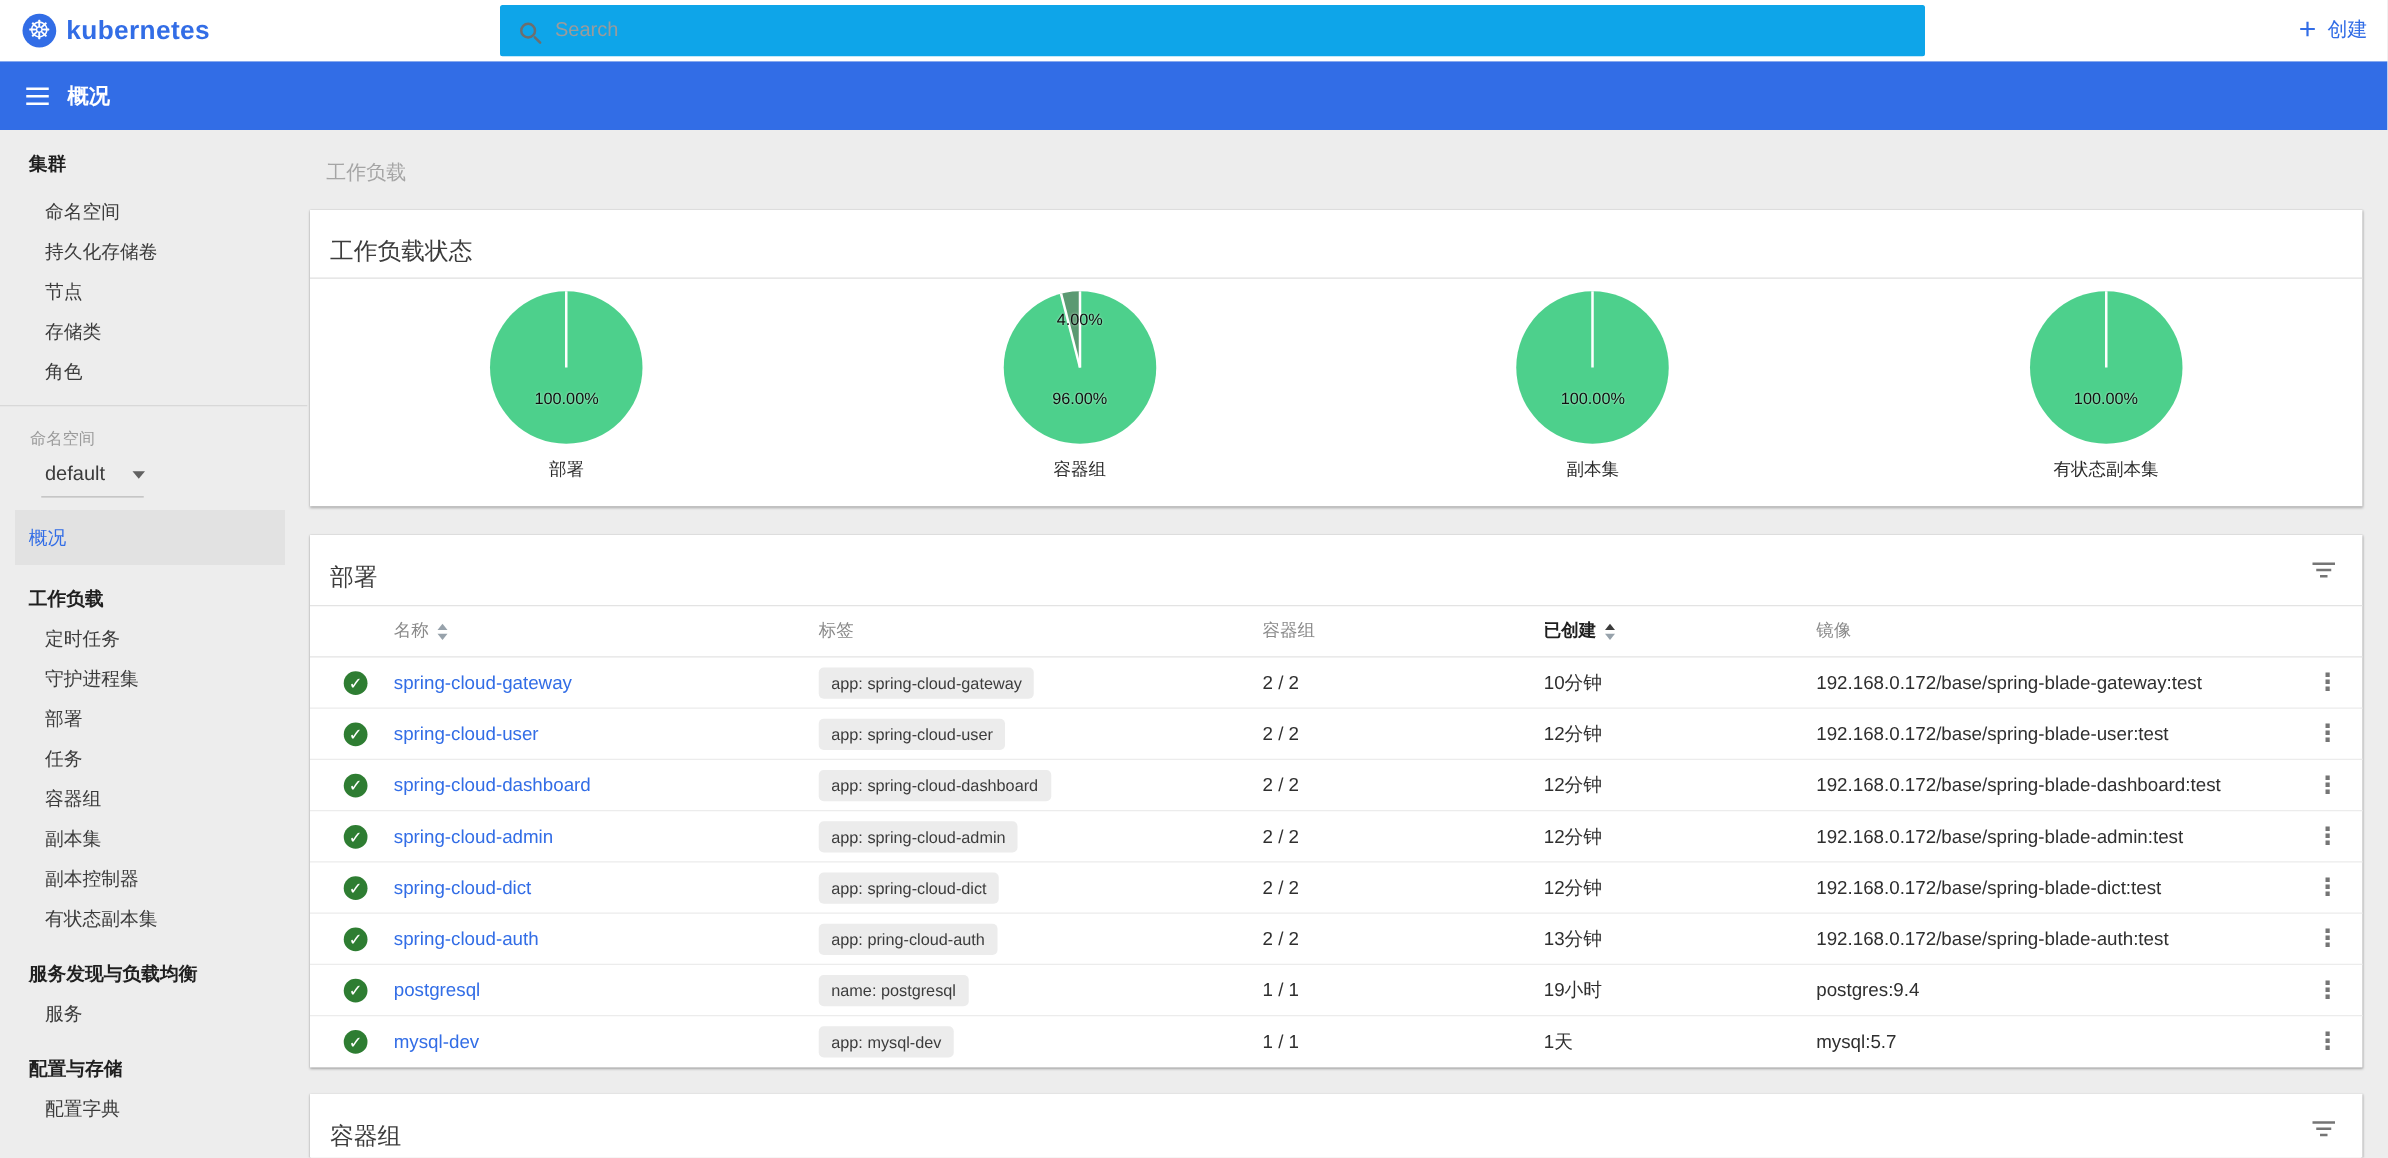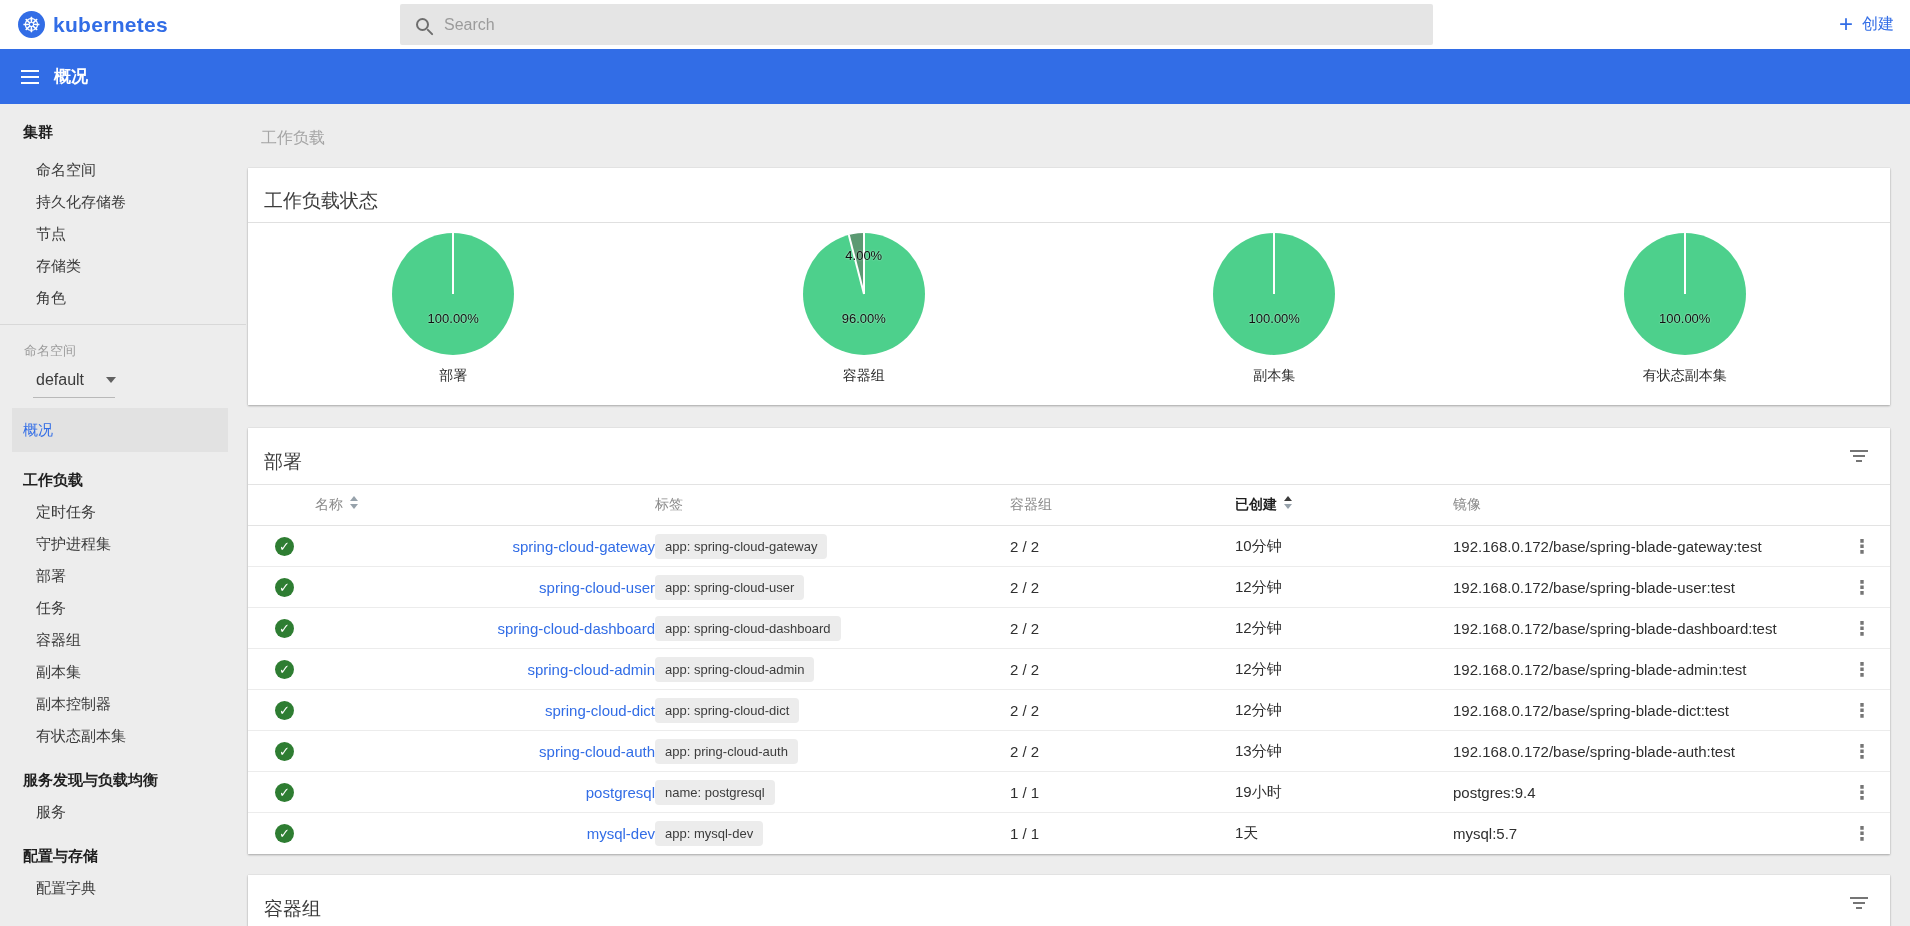--- a/index.html
+++ b/index.html
@@ -5,21 +5,21 @@
   * { box-sizing: border-box; margin: 0; padding: 0; }
   html,body { width:1910px; height:926px; overflow:hidden; }
   body { background:#ededed; font-family:"Liberation Sans","DejaVu Sans",sans-serif; position:relative; }
 
   
   .topbar { position:absolute; top:0; left:0; width:1910px; height:49px; background:#fff; z-index:5; }
   .logo-badge { position:absolute; left:18px; top:11px; width:27px; height:27px; border-radius:50%;
     background:#326de6; color:#fff; display:flex; align-items:center; justify-content:center; font-size:21px; line-height:1; }
   .brand { position:absolute; left:53px; top:0; height:49px; display:flex; align-items:center;
     font-size:21px; font-weight:bold; color:#326de6; letter-spacing:.3px; }
-  .searchbar { position:absolute; left:400px; top:4px; width:1033px; height:41px; background:#e5e5e5;
+  .searchbar { position:absolute; left:400px; top:4px; width:1140px; height:41px; background:#0ea5e9;
     border-radius:2px; display:flex; align-items:center; }
   .search-icon { width:13px; height:13px; border:2px solid #6e6e6e; border-radius:50%; position:relative; margin-left:16px; flex:none; }
   .search-icon::after { content:''; position:absolute; width:8px; height:2px; background:#6e6e6e;
     transform:rotate(45deg); right:-7px; bottom:-4px; border-radius:1px; }
   .searchbar input { border:none; background:transparent; outline:none; font-size:16px; color:#444;
     margin-left:15px; width:960px; font-family:inherit; }
   .searchbar input::placeholder { color:#9b9b9b; }
   .create-btn { position:absolute; right:16px; top:0; height:49px; display:flex; align-items:center;
     gap:9px; color:#326de6; font-size:16px; cursor:pointer; }
   .plus-icon { font-size:24px; font-weight:400; line-height:1; margin-top:-2px; }
@@ -67,34 +67,34 @@
   .pie-pct { position:absolute; left:0; width:100%; text-align:center; font-size:13px; color:#101010; z-index:2;
     text-shadow:0 0 2px rgba(255,255,255,.7); }
   .pie-caption { margin-top:12px; font-size:14px; color:#2b2b2b; }
 
   
   #card-deploy { top:428px; height:426px; }
   .grid-cols { display:grid; grid-template-columns:40px 340px 355px 225px 218px 1fr 56px;
     align-items:center; padding-left:27px; }
   .table-head { height:42px; border-top:1px solid #e3e3e3; border-bottom:1px solid #e3e3e3;
     color:#8a8a8a; font-size:14px; }
-  .th { display:flex; align-items:flex-start; }
+  .th { display:flex; align-items:center; }
   .th-sortable { cursor:pointer; }
   .th-active { color:#1f1f1f; font-weight:bold; }
   .sort-arrows { display:inline-flex; flex-direction:column; gap:3px; margin-left:7px; }
   .tri-up { width:0; height:0; border-left:4px solid transparent; border-right:4px solid transparent;
     border-bottom:5px solid #97a2ab; }
   .tri-down { width:0; height:0; border-left:4px solid transparent; border-right:4px solid transparent;
     border-top:5px solid #97a2ab; }
   .tri-dark { border-bottom-color:#3c3c3c; }
   .t-row { height:41px; border-bottom:1px solid #ececec; font-size:15px; color:#2f2f2f; }
   .t-row:last-child { border-bottom:none; }
   .check-icon { width:19px; height:19px; border-radius:50%; background:#2e7d32; color:#fff; font-size:13px;
     display:flex; align-items:center; justify-content:center; line-height:1; }
-  .row-name { color:#326de6; cursor:pointer;text-align:right; }
+  .row-name { color:#326de6; cursor:pointer; }
   .chip { justify-self:start; background:#ececec; border-radius:4px; padding:5px 10px; font-size:13px; color:#3c3c3c; }
   .menu-icon { color:#757575; font-size:19px; text-align:center; cursor:pointer; font-weight:bold; }
 
   
   #card-pods { top:875px; height:90px; }
 </style>
 </head>
 <body>
 
 <div class="topbar">

